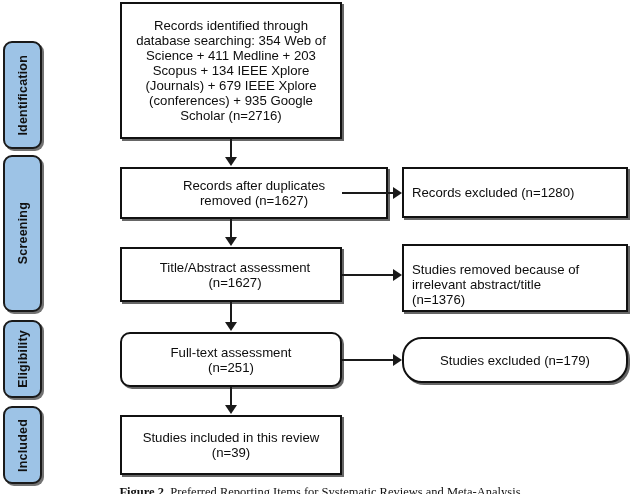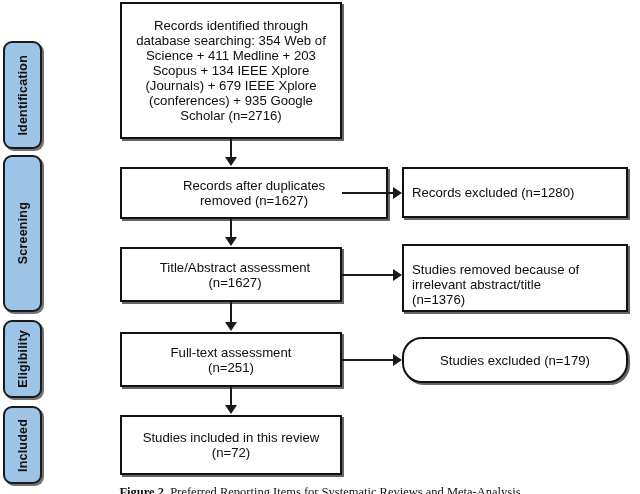--- a/index.html
+++ b/index.html
@@ -165,37 +165,37 @@
 
   <div class="box top-align" style="left:402px; top:244px; width:226px; height:68px;">
     <div class="box-text left">Studies removed because of
 irrelevant abstract/title
 (n=1376)</div>
   </div>
 
   <div class="vline" style="left:230px; top:302px; height:23px;"></div>
   <div class="arrow-down" style="left:225px; top:322px;"></div>
 
-  <div class="box center-v" style="left:120px; top:332px; width:222px; height:55px;">
+  <div class="box center-v" style="left:120px; top:332px; width:222px; height:55px;border-radius:10px;">
     <div class="box-text">Full-text assessment
 (n=251)</div>
   </div>
 
   <div class="hline" style="left:342px; top:359px; width:53px;"></div>
   <div class="arrow-right" style="left:393px; top:354px;"></div>
 
   <div class="box center-v" style="left:402px; top:337px; width:226px; height:46px;border-radius:20px;">
     <div class="box-text">Studies excluded (n=179)</div>
   </div>
 
   <div class="vline" style="left:230px; top:387px; height:21px;"></div>
   <div class="arrow-down" style="left:225px; top:405px;"></div>
 
   <div class="box center-v" style="left:120px; top:415px; width:222px; height:60px;">
     <div class="box-text">Studies included in this review
-(n=72)</div>
+(n=39)</div>
   </div>
 
   <div class="caption" style="top:485px;">
     <b>Figure 2.</b><span> Preferred Reporting Items for Systematic Reviews and Meta-Analysis</span>
   </div>
 
 </div>
 
 </body></html>

